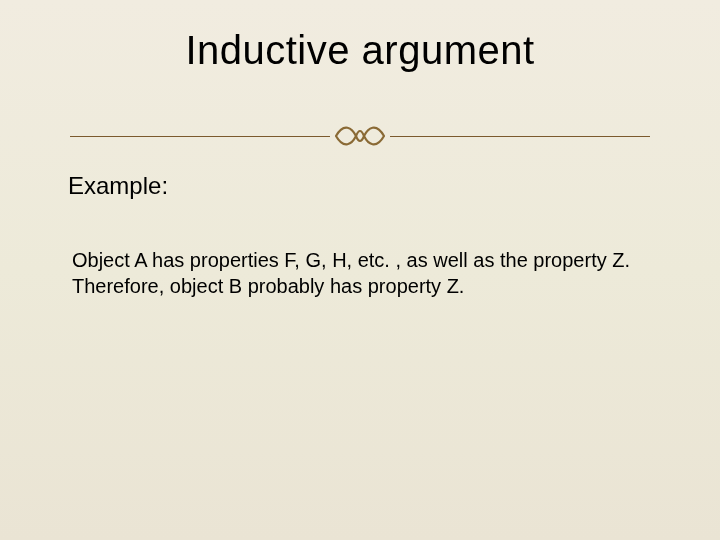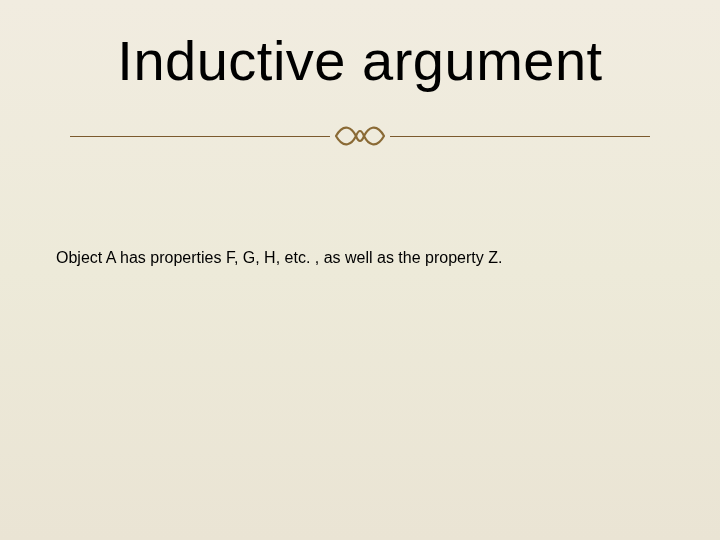--- a/index.html
+++ b/index.html
@@ -17,21 +17,21 @@
     box-sizing: border-box;
     font-family: Arial, Helvetica, sans-serif;
     color: #000;
   }
   .title {
     position: absolute;
     top: 28px;
     left: 0;
     right: 0;
     text-align: center;
-    font-size: 56px;
+    font-size: 40px;
     font-weight: 400;
     letter-spacing: 0.5px;
   }
   .divider-row {
     position: absolute;
     top: 118px;
     left: 70px;
     right: 70px;
     display: flex;
     align-items: center;
@@ -58,23 +58,23 @@
   }
   .example-label {
     position: absolute;
     top: 172px;
     left: 68px;
     font-size: 24px;
   }
   .body-text {
     position: absolute;
     top: 248px;
-    left: 56px;
+    left: 72px;
     right: 68px;
-    font-size: 16px;
+    font-size: 20px;
     line-height: 1.28;
   }
   .body-line {
     display: block;
   }
 </style>
 </head>
 <body>
 
 <div class="slide">
@@ -86,18 +86,20 @@
     <div class="flourish">
       <svg viewBox="0 0 60 36" width="60" height="36">
         <path d="M6 18 C 14 4, 22 10, 26 18 C 22 26, 14 32, 6 18 Z
                  M54 18 C 46 32, 38 26, 34 18 C 38 10, 46 4, 54 18 Z" fill="none" stroke="#8a6a35" stroke-width="2.2" stroke-linecap="round" stroke-linejoin="round"></path>
         <path d="M26 18 Q 30 8 34 18 Q 30 28 26 18 Z" fill="none" stroke="#8a6a35" stroke-width="2.2" stroke-linecap="round" stroke-linejoin="round"></path>
       </svg>
     </div>
     <div class="divider-line"></div>
   </div>
 
+  <div class="example-label">Example:</div>
 
   <div class="body-text">
     <span class="body-line">Object A has properties F, G, H, etc. , as well as the property Z.</span>
+    <span class="body-line">Therefore, object B probably has property Z.</span>
   </div>
 
 </div>
 
 </body></html>

